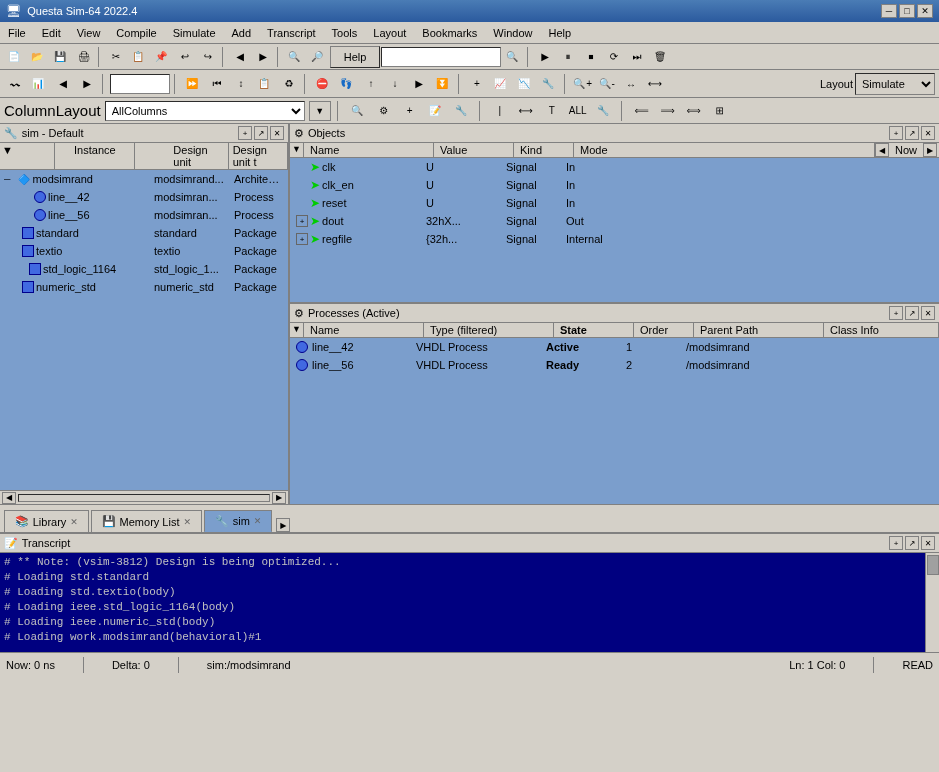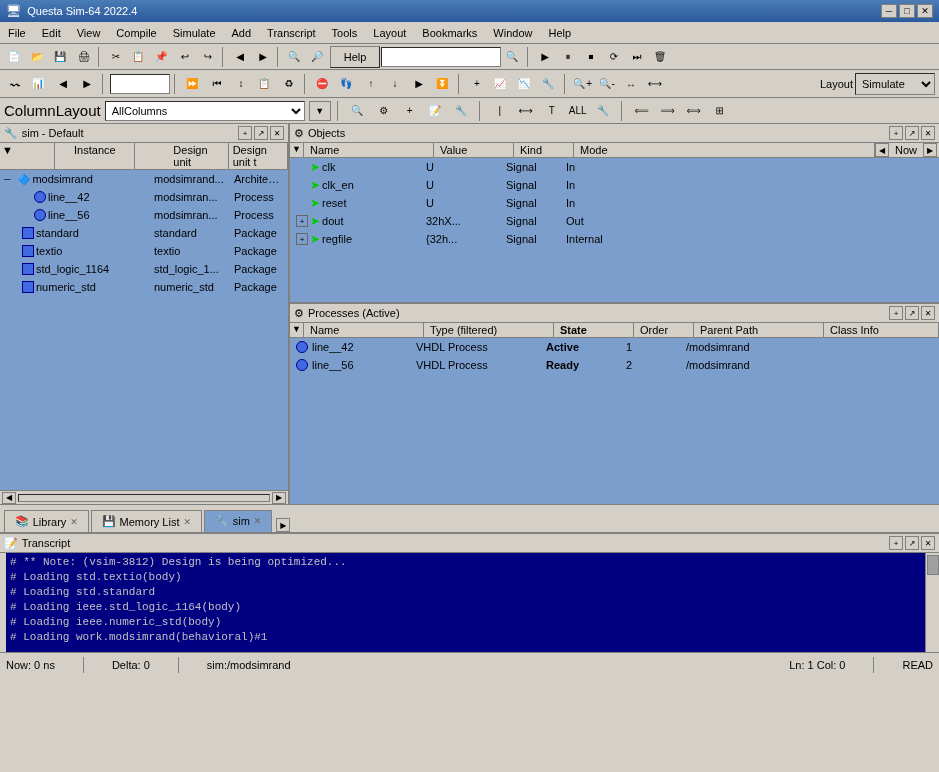--- a/index.html
+++ b/index.html
@@ -109,21 +109,21 @@
     .proc-class-col { flex: 1; }
 
     .scroll-area { overflow: auto; flex: 1; }
     
     .left-panel-bottom { height: 14px; background: #d4d0c8; border-top: 1px solid #808080; display: flex; align-items: center; }
     
     .tbar-layout { display: flex; align-items: center; gap: 2px; margin-left: auto; }
     .layout-label { font-size: 11px; }
     
     #transcript-scroll { width: 14px; background: #d4d0c8; border-left: 1px solid #808080; display: flex; align-items: flex-start; justify-content: center; padding-top: 2px; }
-    #transcript-body { display: flex; flex: 1; overflow: hidden; margin-left: 6px; }
+    #transcript-body { display: flex; flex: 1; overflow: hidden; }
   </style>
 </head>
 <body>
 
 <div id="title-bar">
   <div class="title-left">
     <span style="font-size:12px;">🖥</span>
     <span>Questa Sim-64 2022.4</span>
   </div>
   <div class="title-controls">
@@ -309,21 +309,21 @@
         <div class="tree-cell tree-indent-1" style="width:150px; min-width:150px; display:flex; align-items:center; gap:2px; padding-left:8px;">
           <span style="width:12px;"></span>
           <span style="width:12px; height:12px; background:#4169e1; border:1px solid #00008b; display:inline-block; flex-shrink:0;"></span>
           <span>textio</span>
         </div>
         <div class="tree-cell" style="width:80px;">textio</div>
         <div class="tree-cell">Package</div>
       </div>
 
       <div class="tree-row">
-        <div class="tree-cell" style="width:150px; min-width:150px; display:flex; align-items:center; gap:2px; padding-left:8px;">
+        <div class="tree-cell" style="width:150px; min-width:150px; display:flex; align-items:center; gap:2px; padding-left:15px;">
           <span style="width:12px;"></span>
           <span style="width:12px; height:12px; background:#4169e1; border:1px solid #00008b; display:inline-block; flex-shrink:0;"></span>
           <span>std_logic_1164</span>
         </div>
         <div class="tree-cell" style="width:80px;">std_logic_1...</div>
         <div class="tree-cell">Package</div>
       </div>
 
       <div class="tree-row">
         <div class="tree-cell" style="width:150px; min-width:150px; display:flex; align-items:center; gap:2px; padding-left:8px;">
@@ -508,22 +508,22 @@
     </div>
     <div style="display:flex; gap:2px;">
       <button class="panel-ctrl-btn">+</button>
       <button class="panel-ctrl-btn">↗</button>
       <button class="panel-ctrl-btn">✕</button>
     </div>
   </div>
   <div id="transcript-body">
     <div id="transcript-content">
       <div class="line"># ** Note: (vsim-3812) Design is being optimized...</div>
+      <div class="line"># Loading std.standard</div>
       <div class="line"># Loading std.textio(body)</div>
-      <div class="line"># Loading std.standard</div>
       <div class="line"># Loading ieee.std_logic_1164(body)</div>
       <div class="line"># Loading ieee.numeric_std(body)</div>
       <div class="line"># Loading work.modsimrand(behavioral)#1</div>
     </div>
     <div id="transcript-scroll">
       <div style="width:12px; height:20px; background:#a0a0a0; border:1px solid #808080;"></div>
     </div>
   </div>
 </div>
 

